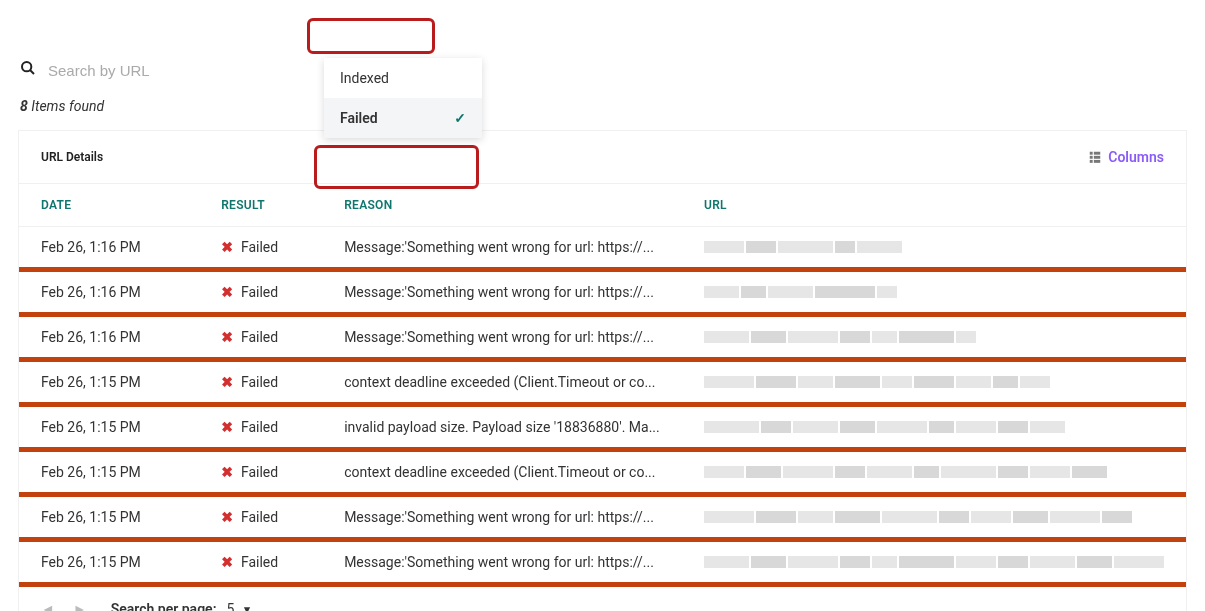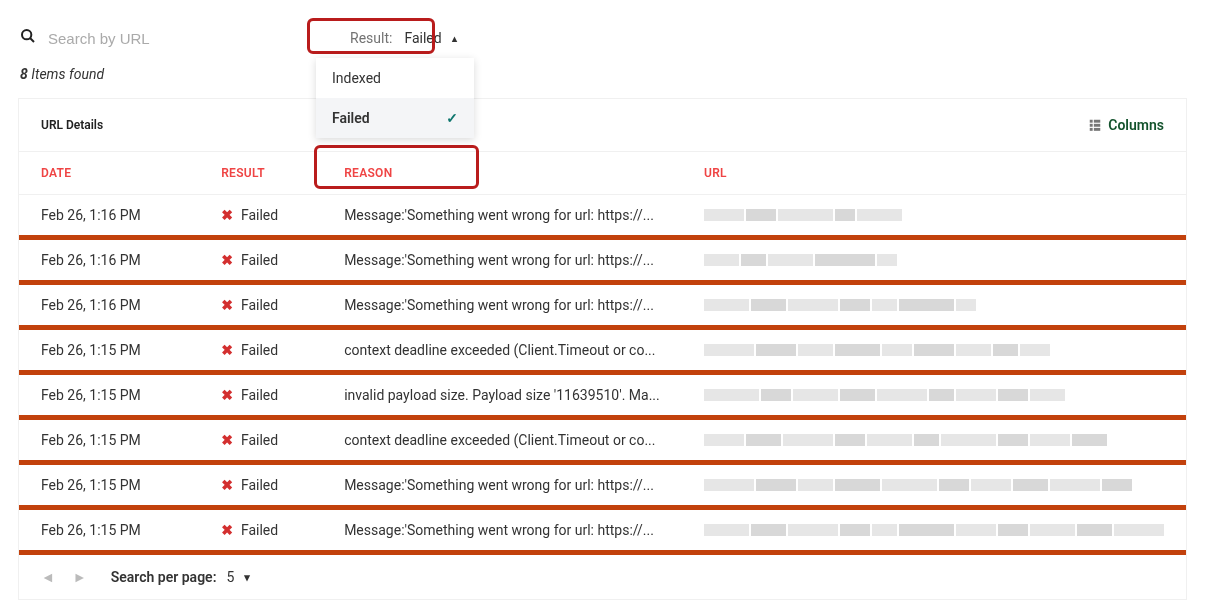--- a/index.html
+++ b/index.html
@@ -12,20 +12,21 @@
       height: 611px;
       position: relative;
     }
 
     
     .top-bar {
       display: flex;
       align-items: center;
       padding: 24px 8px 10px 20px;
       gap: 12px;
+      margin-top: 32px;
     }
     .search-icon {
       font-size: 16px;
       color: #333;
     }
     .search-input {
       border: none;
       outline: none;
       font-size: 15px;
       color: #888;
@@ -65,21 +66,21 @@
       top: 145px;
       left: 314px;
       width: 165px;
       height: 44px;
     }
 
     
     .dropdown {
       position: absolute;
       top: 58px;
-      left: 316px;
+      left: 324px;
       width: 158px;
       background: #fff;
       box-shadow: 0 2px 8px rgba(0,0,0,0.15);
       z-index: 10;
     }
     .dropdown-item {
       padding: 12px 16px;
       font-size: 14px;
       color: #333;
       cursor: pointer;
@@ -117,35 +118,35 @@
       font-size: 12px;
       font-weight: 600;
       color: #222;
     }
     .columns-btn {
       display: flex;
       align-items: center;
       gap: 6px;
       font-size: 14px;
       font-weight: 600;
-      color: #14532d;
+      color: #8b5cf6;
       cursor: pointer;
     }
 
     
     table {
       width: 100%;
       border-collapse: collapse;
     }
     thead th {
       text-align: left;
       padding: 14px 22px;
       font-size: 12px;
       font-weight: 600;
-      color: #ef4444;
+      color: #0f766e;
       letter-spacing: 0.3px;
       border-bottom: 1px solid #f0f0f0;
     }
     tbody td {
       padding: 12px 22px;
       font-size: 14px;
       color: #333;
       border-bottom: 5px solid #c2410c;
       white-space: nowrap;
       overflow: hidden;
@@ -328,21 +329,21 @@
           </td>
         </tr>
         <tr>
           <td class="col-date">Feb 26, 1:15 PM</td>
           <td class="col-result">
             <span class="result-cell">
               <span class="x-icon">✖</span>
               <span>Failed</span>
             </span>
           </td>
-          <td class="col-reason">invalid payload size. Payload size '11639510'. Ma...</td>
+          <td class="col-reason">invalid payload size. Payload size '18836880'. Ma...</td>
           <td class="col-url">
             <div class="url-blur">
               <span style="width: 55px; background: rgb(230, 230, 230);"></span>
               <span style="width: 30px; background: rgb(216, 216, 216);"></span>
               <span style="width: 45px; background: rgb(230, 230, 230);"></span>
               <span style="width: 35px; background: rgb(216, 216, 216);"></span>
               <span style="width: 50px; background: rgb(230, 230, 230);"></span>
               <span style="width: 25px; background: rgb(216, 216, 216);"></span>
               <span style="width: 40px; background: rgb(230, 230, 230);"></span>
               <span style="width: 30px; background: rgb(216, 216, 216);"></span>

